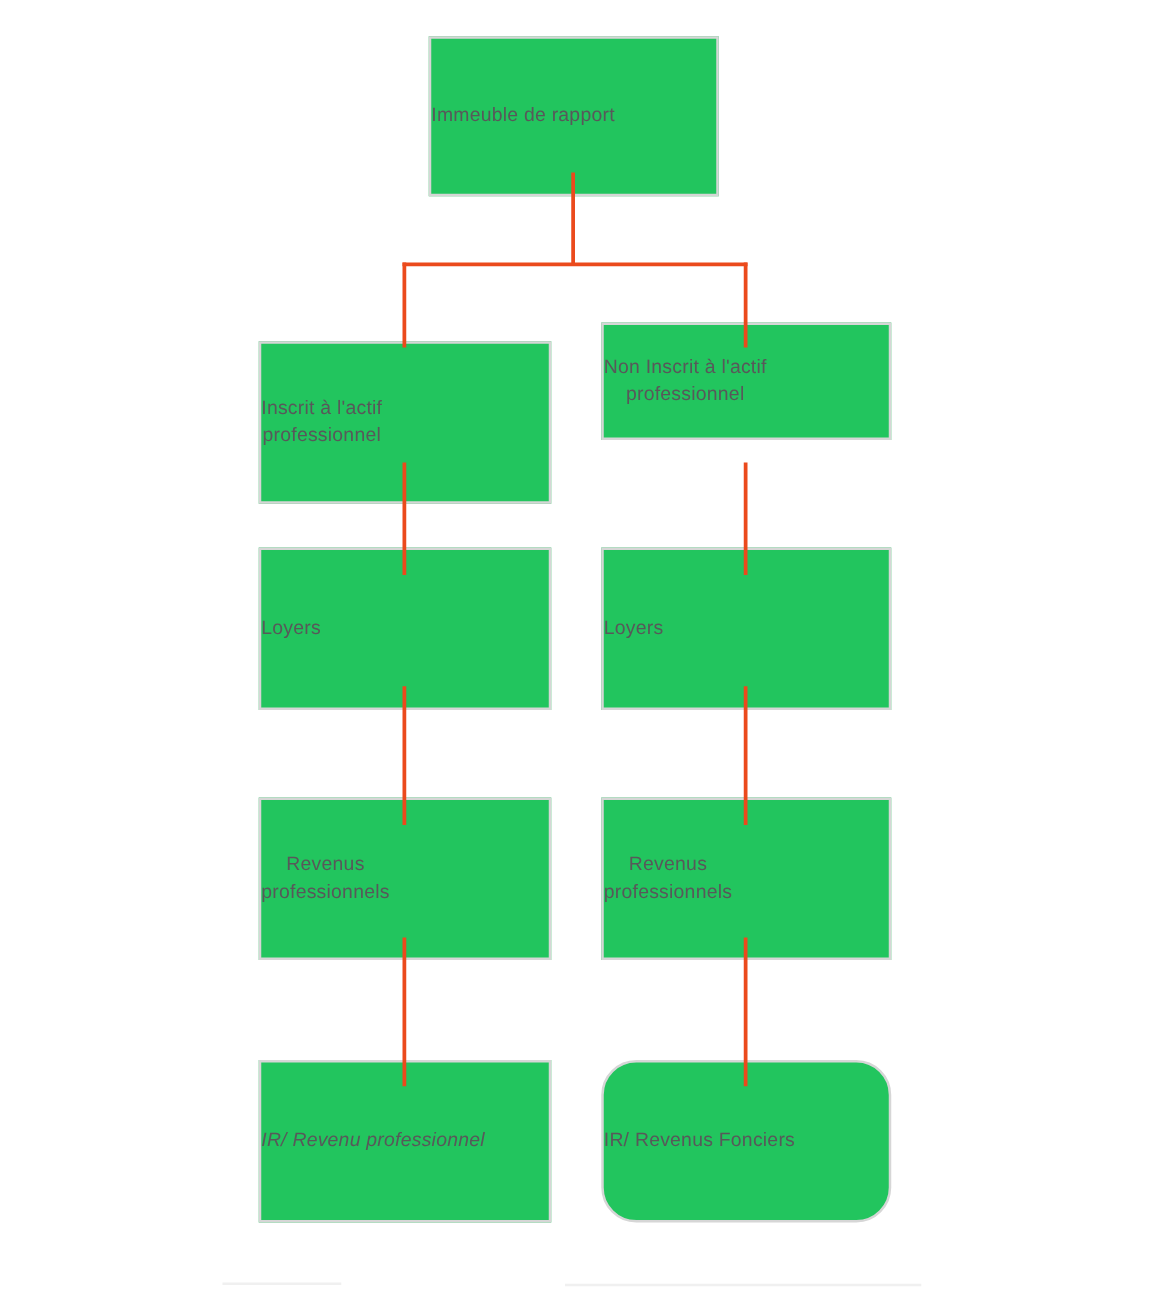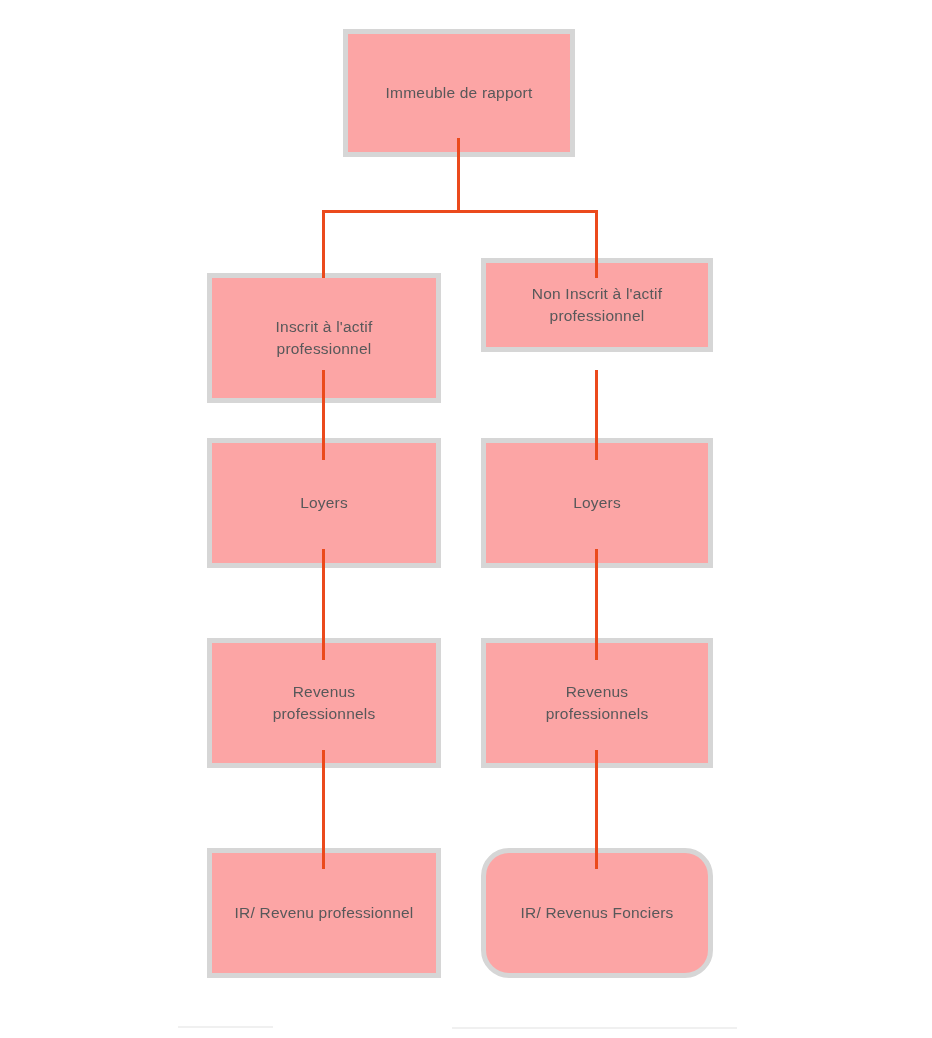--- a/index.html
+++ b/index.html
@@ -11,25 +11,24 @@
   .canvas {
     position: relative;
     width: 932px;
     height: 1038px;
     background: #ffffff;
     overflow: hidden;
   }
   .node {
     position: absolute;
     box-sizing: border-box;
-    background: #fca5a5;
-    border: 5px solid #a21caf;
+    background: #22c55e;
+    border: 2px solid #a21caf;
     display: flex;
     align-items: center;
-    justify-content: center;
     text-align: center;
   }
   .node .label {
     color: #58585a;
     font-size: 15.5px;
     line-height: 22px;
     letter-spacing: 0.2px;
     white-space: pre-line;
   }
   
@@ -83,21 +82,21 @@
 professionnel</span>
   </div>
   <div class="node n-l2" style="border-color: rgb(214, 214, 214);">
     <span class="label" style="color: rgb(88, 88, 90);">Loyers</span>
   </div>
   <div class="node n-l3" style="border-color: rgb(214, 214, 214);">
     <span class="label" style="color: rgb(88, 88, 90);">Revenus
 professionnels</span>
   </div>
   <div class="node n-l4" style="border-color: rgb(214, 214, 214);">
-    <span class="label" style="color: rgb(88, 88, 90);">IR/ Revenu professionnel</span>
+    <span class="label" style="color: rgb(88, 88, 90); font-style: italic;">IR/ Revenu professionnel</span>
   </div>
 
   <div class="node n-r1" style="border-color: rgb(214, 214, 214);">
     <span class="label" style="color: rgb(88, 88, 90);">Non Inscrit à l'actif
 professionnel</span>
   </div>
   <div class="node n-r2" style="border-color: rgb(214, 214, 214);">
     <span class="label" style="color: rgb(88, 88, 90);">Loyers</span>
   </div>
   <div class="node n-r3" style="border-color: rgb(214, 214, 214);">

